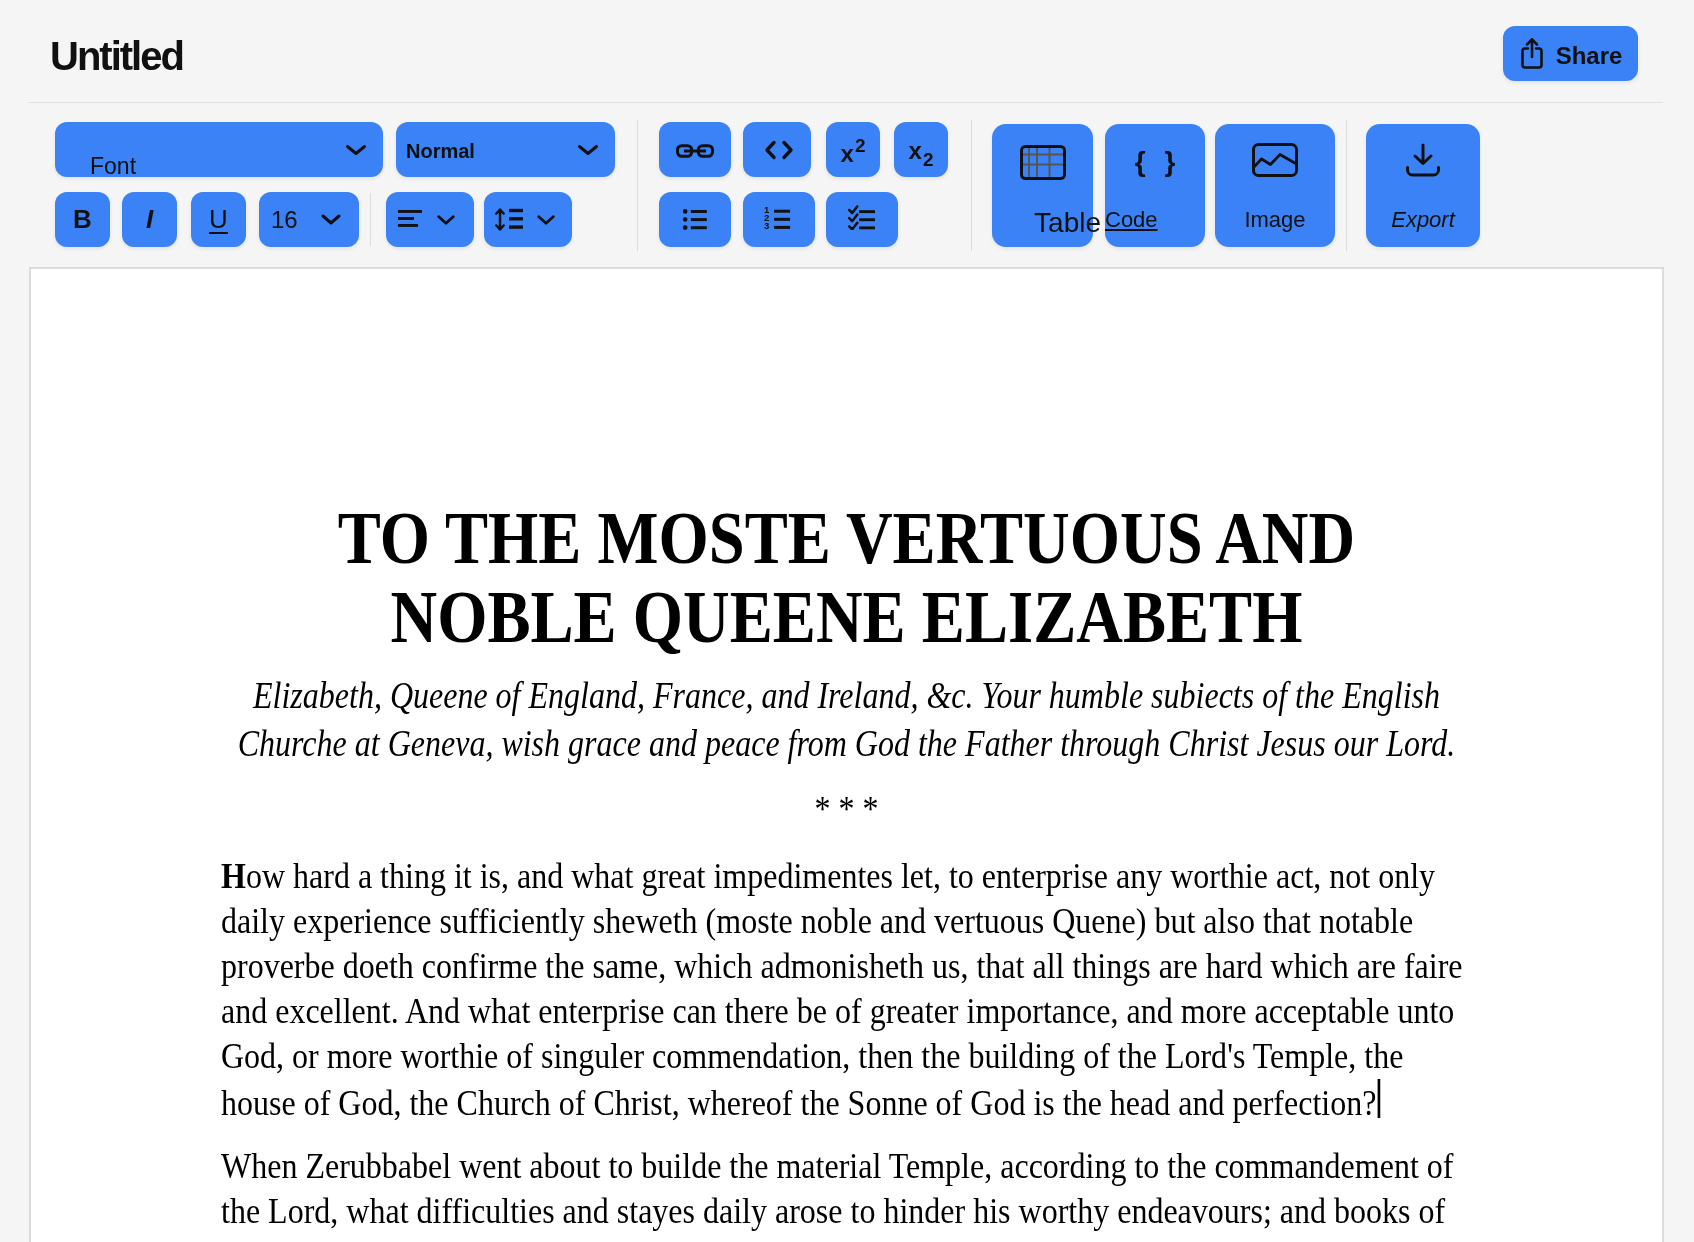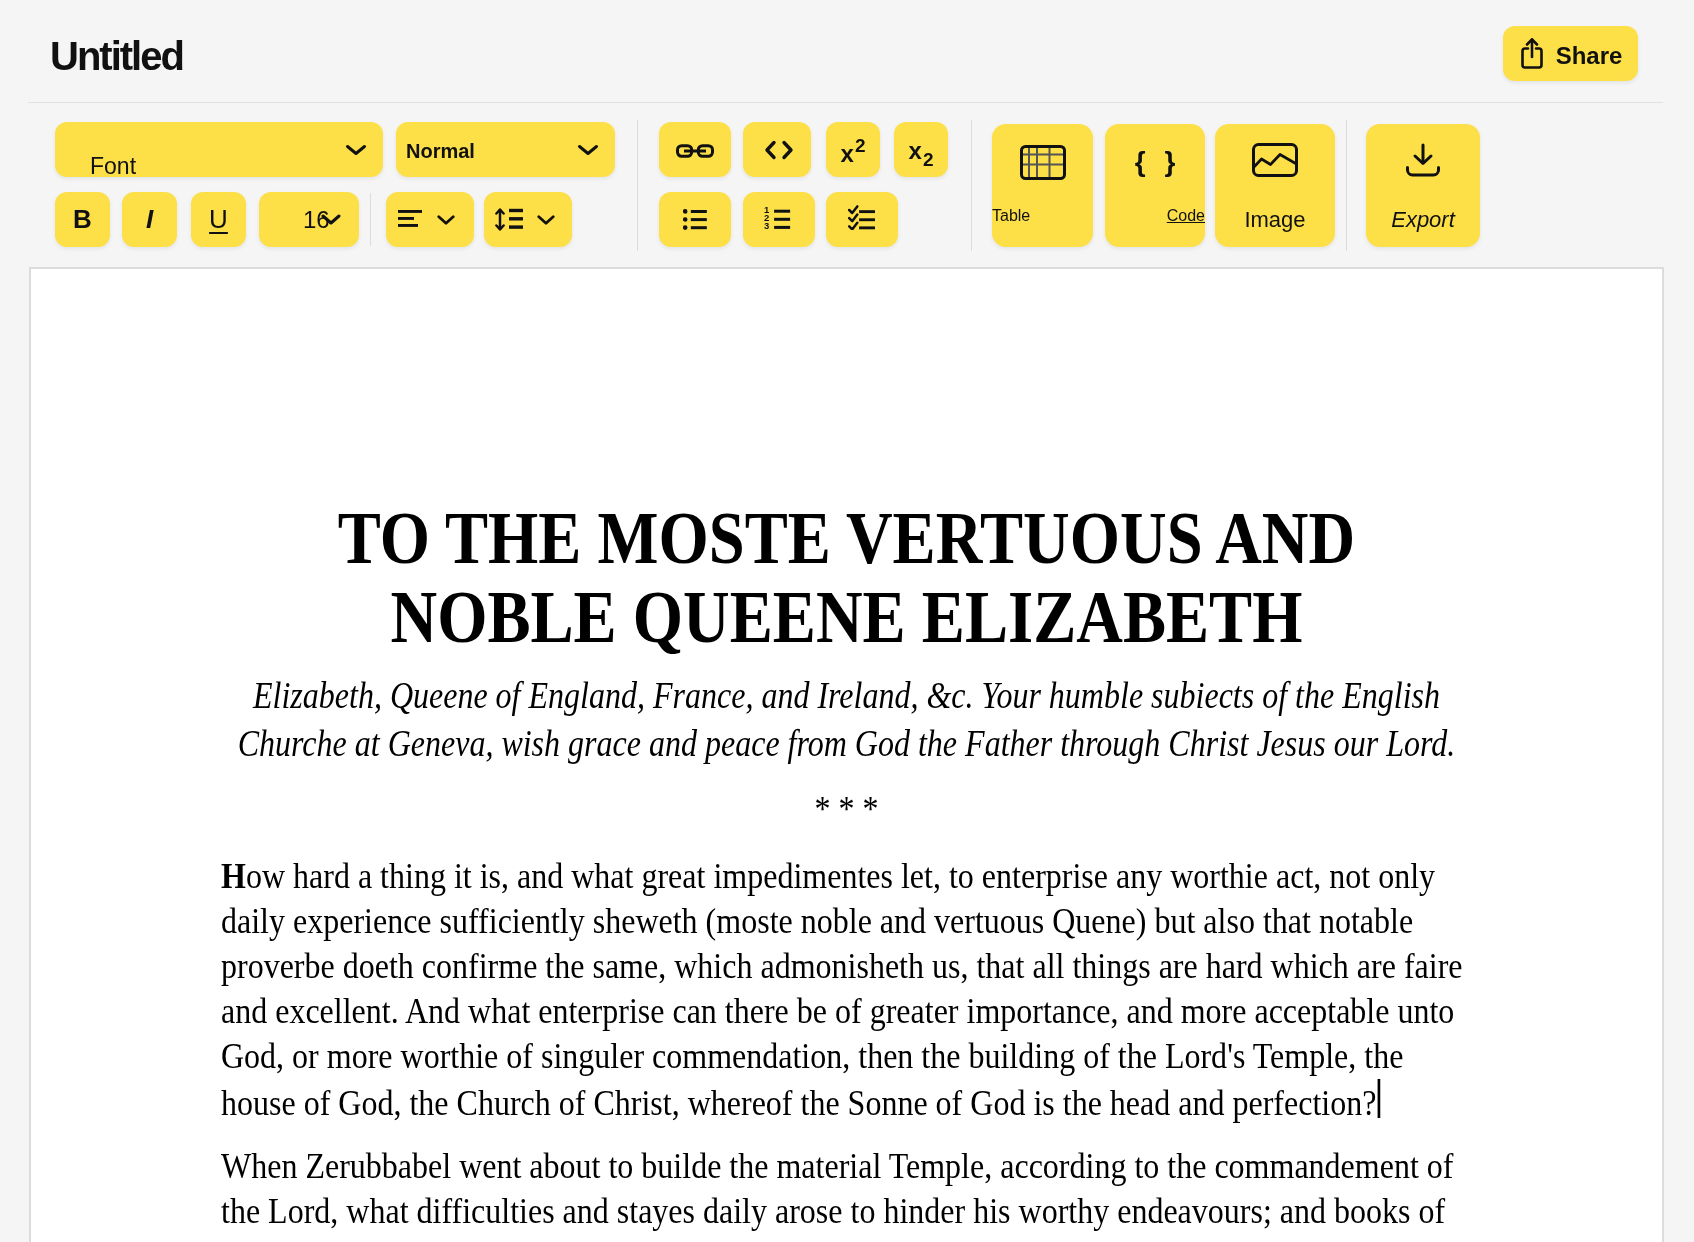--- a/index.html
+++ b/index.html
@@ -1,19 +1,19 @@
 <!DOCTYPE html>
 <html><head>
 <meta charset="utf-8">
 <style>
   * { margin:0; padding:0; box-sizing:border-box; }
   html,body { width:1694px; height:1242px; overflow:hidden; }
   body { background:#f5f5f5; font-family:"Liberation Sans", sans-serif; color:#111; position:relative; }
   .abs { position:absolute; }
-  .btn { position:absolute; background:#fde047; border-radius:12px; box-shadow:0 2px 4px rgba(0,0,0,.07); display:flex; align-items:center; justify-content:center; }
+  .btn { position:absolute; background:#3b82f6; border-radius:12px; box-shadow:0 2px 4px rgba(0,0,0,.07); display:flex; align-items:center; justify-content:center; }
   .sep { position:absolute; width:1px; background:#dcdcdc; }
   .lbl { font-size:23px; color:#111; }
   .chev { position:absolute; }
   svg { display:block; }
 </style>
 </head>
 <body>
 
 <div class="abs" style="left:50px; top:34px; font-size:40px; font-weight:bold; letter-spacing:-2px;">Untitled</div>
 
@@ -40,21 +40,21 @@
   <span class="lbl" style="font-weight:bold; font-size:20px; position:relative; top:2px;">Normal</span>
   <svg class="chev" style="right:16px; top:22px;" width="22" height="12" viewBox="0 0 22 12">
       <path d="M2.5 2.5 L11 9.5 L19.5 2.5" fill="none" stroke="#111" stroke-width="3" stroke-linecap="round" stroke-linejoin="round"></path>
     </svg>
 </div>
 
 <div class="btn" style="left:55px; top:192px; width:55px; height:55px; font-size:26px; font-weight:bold;">B</div>
 <div class="btn" style="left:122px; top:192px; width:55px; height:55px; font-size:26px; font-weight:bold; font-style:italic;">I</div>
 <div class="btn" style="left:191px; top:192px; width:55px; height:55px; font-size:26px; text-decoration:underline; text-underline-offset:4px;">U</div>
 <div class="btn" style="left:259px; top:192px; width:100px; height:55px; justify-content:flex-start; padding-left:12px;">
-  <span style="font-size:24px;margin-left:32px;">16</span>
+  <span style="font-size:24px;">16</span>
   <svg class="chev" style="right:18px; top:22px;" width="20" height="11" viewBox="0 0 20 11">
       <path d="M2 2 L10 9 L18 2" fill="none" stroke="#111" stroke-width="3" stroke-linecap="round" stroke-linejoin="round"></path>
     </svg>
 </div>
 
 <div class="sep" style="left:370px; top:193px; height:53px;"></div>
 
 <div class="btn" style="left:386px; top:192px; width:88px; height:55px; justify-content:flex-start; padding-left:12px;">
   <svg width="24" height="17" viewBox="0 0 24 17" style="position:relative; top:-1.5px;">
     <g fill="#111">
@@ -158,25 +158,25 @@
 <div class="sep" style="left:971px; top:120px; height:131px;"></div>
 
 <div class="btn" style="left:992px; top:124px; width:101px; height:123px; border-radius:14px;">
   <svg width="46" height="35" viewBox="0 0 46 35" style="position:absolute; left:50%; margin-left:-23px; top:21px;">
     <g stroke="#555" stroke-width="2" fill="none">
       <path d="M9 2 V33 M17 2 V33 M29.5 2 V33"></path>
       <path d="M2 9.5 H44 M2 19.5 H44"></path>
     </g>
     <rect x="1.5" y="1.5" width="43" height="32" rx="4" fill="none" stroke="#111" stroke-width="3"></rect>
   </svg>
-  <div style="position:absolute; top:83px; left:0; width:100%; text-align:left; font-size:16px;">Table</div>
+  <div style="position:absolute; top:83px; left:8px; width:100%; text-align:right; font-size:28px;">Table</div>
 </div>
 <div class="btn" style="left:1105px; top:124px; width:100px; height:123px; border-radius:14px;">
   <div style="position:absolute; top:22px; left:0; width:100%; text-align:center; font-size:28px; font-weight:bold; letter-spacing:5.5px; text-indent:5.5px;">{&nbsp;}</div>
-  <div style="position:absolute; top:83px; left:0; width:100%; text-align:right; font-size:16px;text-decoration:underline;">Code</div>
+  <div style="position:absolute; top:83px; left:0; width:100%; text-align:left; font-size:22px;text-decoration:underline;">Code</div>
 </div>
 <div class="btn" style="left:1215px; top:124px; width:120px; height:123px; border-radius:14px;">
   <svg width="46" height="34" viewBox="0 0 46 34" style="position:absolute; left:50%; margin-left:-23px; top:19px;">
     <rect x="1.5" y="1.5" width="43" height="31" rx="5" fill="none" stroke="#111" stroke-width="3"></rect>
     <path d="M1.5 24.5 L9.5 16 L18.5 21.5 L28 11.5 L44.5 21" fill="none" stroke="#111" stroke-width="2.7" stroke-linejoin="round"></path>
   </svg>
   <div style="position:absolute; top:83px; left:0; width:100%; text-align:center; font-size:22px;">Image</div>
 </div>
 
 <div class="sep" style="left:1346px; top:120px; height:131px;"></div>

